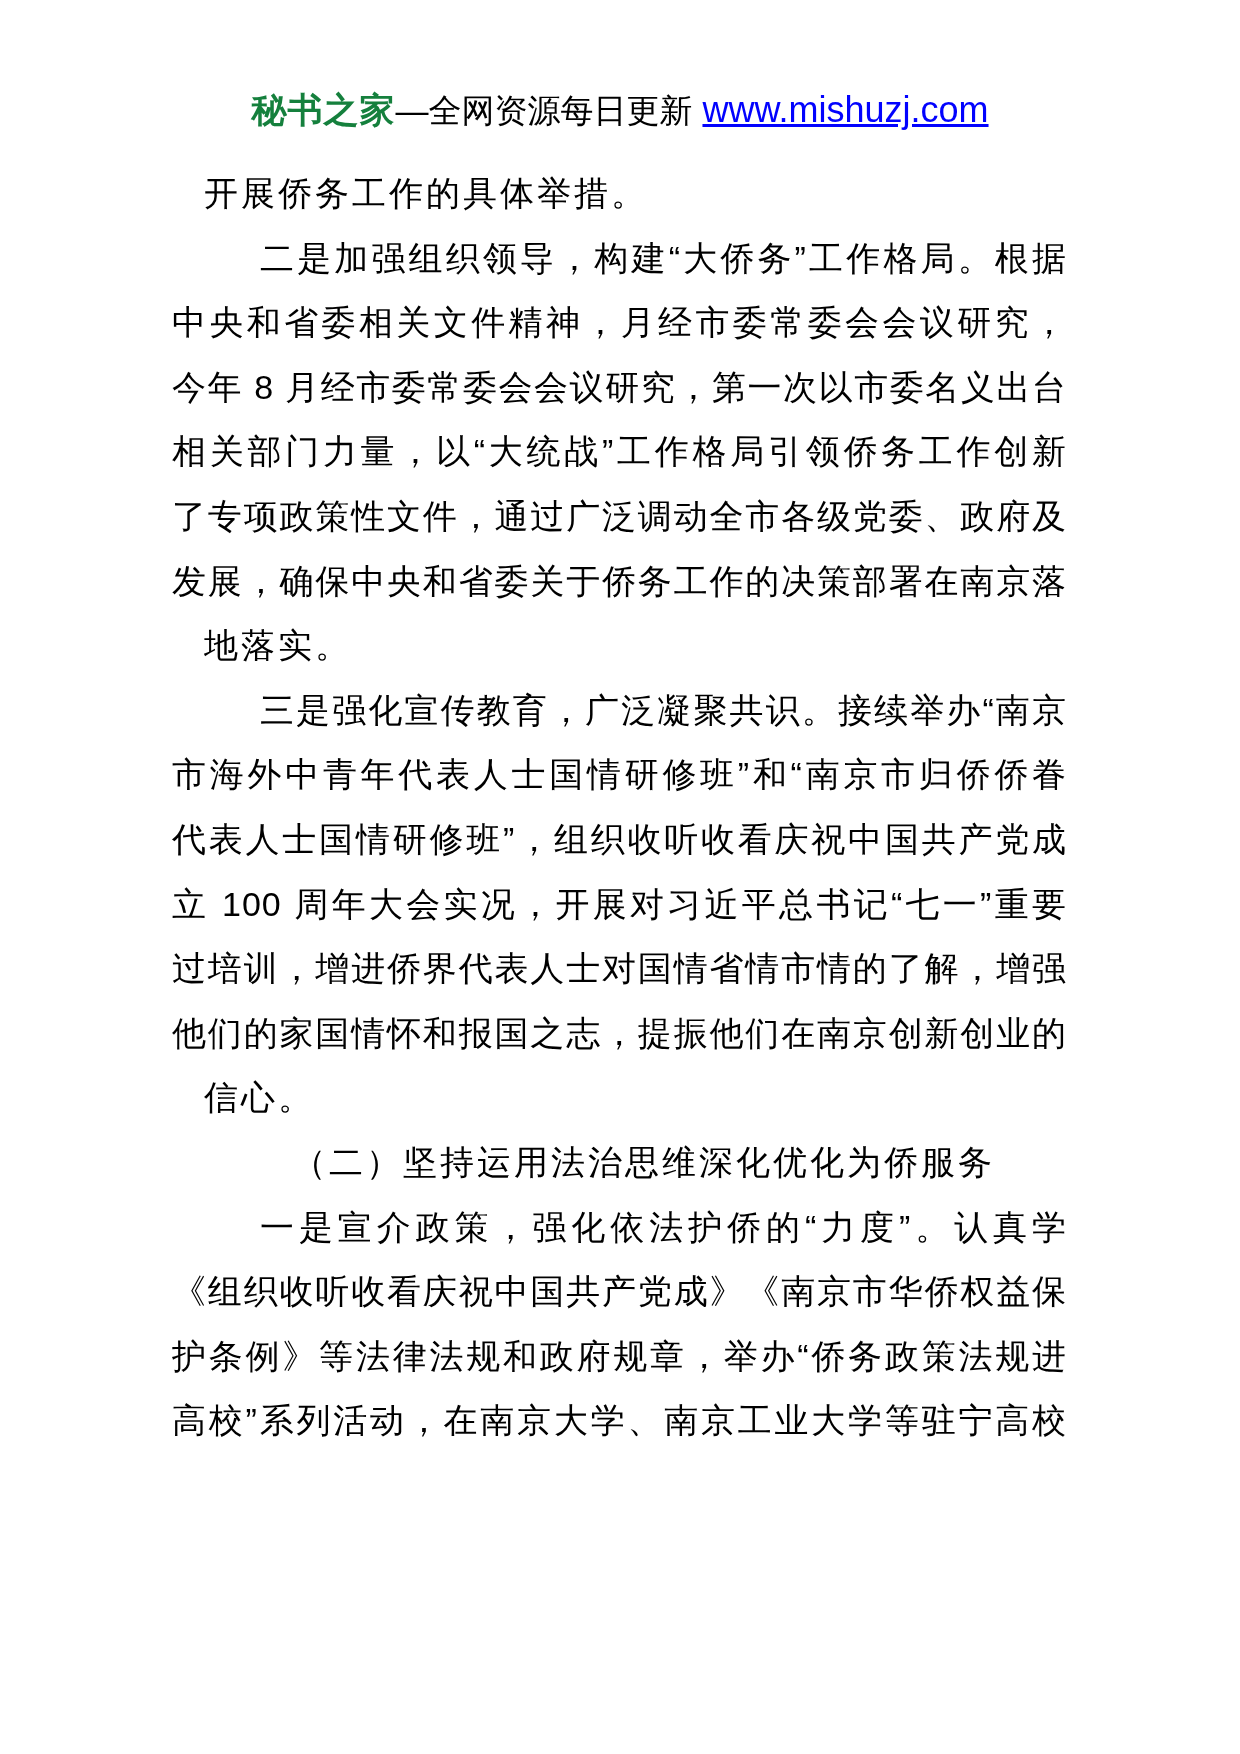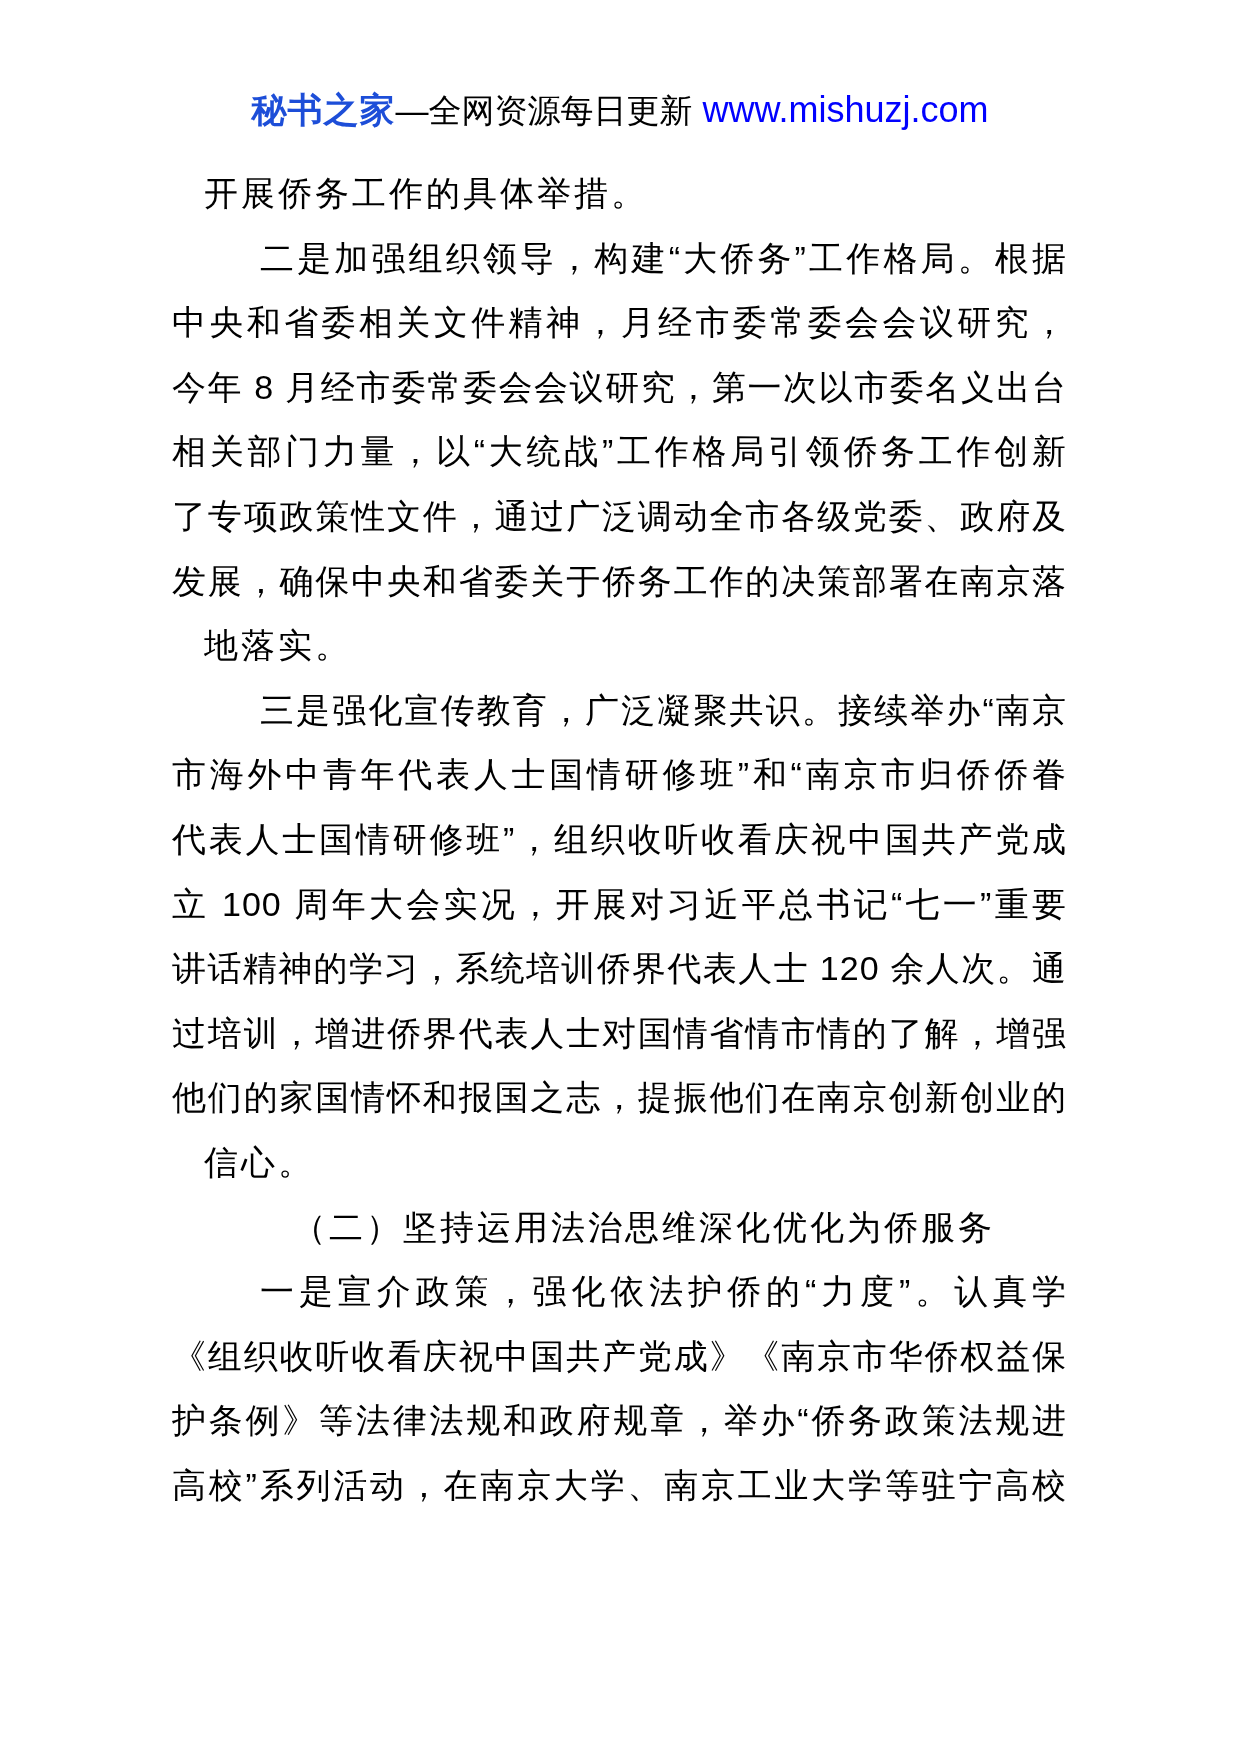--- a/index.html
+++ b/index.html
@@ -57,37 +57,36 @@
   .line.endline { padding-left:32px; }
   .line.indent { padding-left:88px; }
   .line.indent.endline { padding-left:120px; }
 </style>
 </head>
 <body>
 
 <div class="page">
 
   <div class="header">
-    <span class="site-name" style="color: #1d4ed8;">秘书之家</span><span class="tagline" style="color: rgb(0, 0, 0);">—全网资源每日更新</span><span class="url" style="color: rgb(2, 2, 254);">www.mishuzj.com</span>
+    <span class="site-name" style="color: #15803d;">秘书之家</span><span class="tagline" style="color: rgb(0, 0, 0);">—全网资源每日更新</span><span class="url" style="color: rgb(2, 2, 254); text-decoration: underline;">www.mishuzj.com</span>
   </div>
 
   <div class="doc" style="color: rgb(0, 0, 0);">
       <div class="line endline">开展侨务工作的具体举措。</div>
       <div class="line fill indent">二是加强组织领导，构建“大侨务”工作格局。根据</div>
       <div class="line fill">中央和省委相关文件精神，月经市委常委会会议研究，</div>
       <div class="line fill">今年 8 月经市委常委会会议研究，第一次以市委名义出台</div>
       <div class="line fill">相关部门力量，以“大统战”工作格局引领侨务工作创新</div>
       <div class="line fill">了专项政策性文件，通过广泛调动全市各级党委、政府及</div>
       <div class="line fill">发展，确保中央和省委关于侨务工作的决策部署在南京落</div>
       <div class="line endline">地落实。</div>
       <div class="line fill indent">三是强化宣传教育，广泛凝聚共识。接续举办“南京</div>
       <div class="line fill">市海外中青年代表人士国情研修班”和“南京市归侨侨眷</div>
       <div class="line fill">代表人士国情研修班”，组织收听收看庆祝中国共产党成</div>
       <div class="line fill">立 100 周年大会实况，开展对习近平总书记“七一”重要</div>
-      <div class="line fill">讲话精神的学习，系统培训侨界代表人士 120 余人次。通</div>
       <div class="line fill">过培训，增进侨界代表人士对国情省情市情的了解，增强</div>
       <div class="line fill">他们的家国情怀和报国之志，提振他们在南京创新创业的</div>
       <div class="line endline">信心。</div>
       <div class="line endline indent">（二）坚持运用法治思维深化优化为侨服务</div>
       <div class="line fill indent">一是宣介政策，强化依法护侨的“力度”。认真学</div>
       <div class="line fill">《组织收听收看庆祝中国共产党成》《南京市华侨权益保</div>
       <div class="line fill">护条例》等法律法规和政府规章，举办“侨务政策法规进</div>
       <div class="line fill">高校”系列活动，在南京大学、南京工业大学等驻宁高校</div>
     </div>
 

